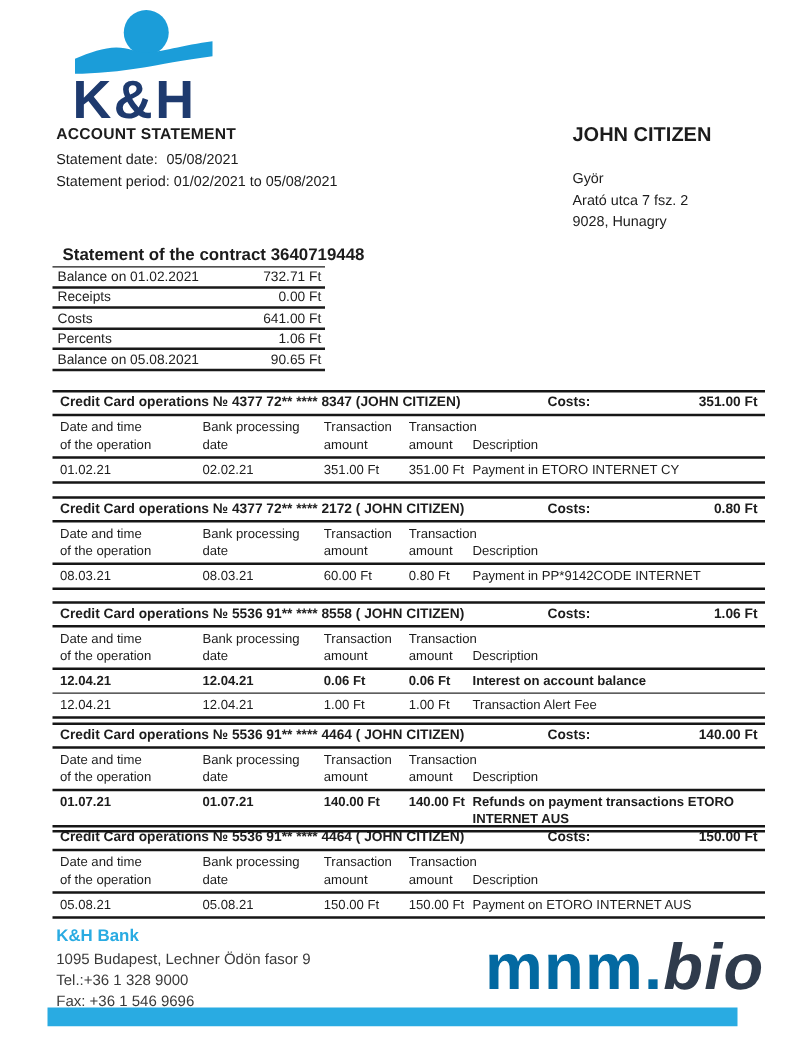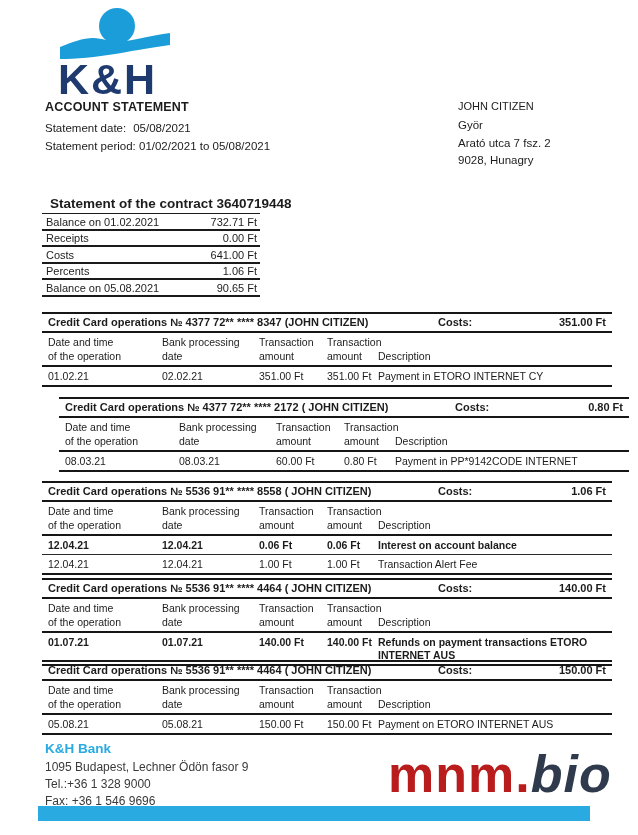--- a/index.html
+++ b/index.html
@@ -12,51 +12,51 @@
 
   
   .kh-logo{left:57px;top:5px;width:116px;height:92px;}
 
   
   .acct-block{left:45px;top:100px;font-size:11.5px;}
   .acct-title{font-size:12.5px;font-weight:bold;margin-bottom:6px;letter-spacing:.2px;}
   .acct-row{line-height:17.5px;}
   .acct-label{display:inline-block;min-width:85px;}
   .recipient{left:458px;top:100px;font-size:11.5px;}
-  .recipient-name{font-size:11px;font-weight:normal;margin-bottom:5px;}
+  .recipient-name{font-size:16px;font-weight:bold;margin-bottom:17px;}
   .recipient-line{line-height:17.5px;}
 
   
   .sum-title{left:50px;top:196px;font-size:13.5px;font-weight:bold;}
   .sum-table{left:42px;top:213px;width:218px;border-top:1.5px solid #1a1a1a;font-size:11px;}
   .sum-row{display:flex;justify-content:space-between;align-items:center;
            border-bottom:2px solid #1a1a1a;padding:1.5px 3px 1px 4px;line-height:12px;}
 
   
   .tx{left:42px;width:570px;font-size:10.5px;}
-  .tx1{top:312px;}.tx2{top:397px;margin-left:17px;}.tx3{top:481px;}.tx4{top:578px;}.tx5{top:660px;}
+  .tx1{top:312px;}.tx2{top:397px;}.tx3{top:481px;}.tx4{top:578px;}.tx5{top:660px;}
   .tx-head{display:flex;align-items:center;border-top:2px solid #161616;border-bottom:2.5px solid #161616;
            padding:2px 6px;font-size:11px;font-weight:bold;line-height:13px;}
   .tx-title{width:390px;flex:none;}
   .tx-costs-label{flex:1;}
   .tx-costs-value{text-align:right;}
   .tx-cols{display:grid;grid-template-columns:114px 97px 68px 51px 1fr;
            padding:2px 6px;line-height:14px;border-bottom:2px solid #161616;}
   .tx-row{display:grid;grid-template-columns:114px 97px 68px 51px 1fr;
           padding:2.5px 6px;line-height:13px;border-bottom:2.5px solid #161616;}
   .tx-row.mid{border-bottom:1.5px solid #2a2a2a;}
   .tx-row.bold{font-weight:bold;}
 
   
   .footer{left:45px;top:741px;font-size:12px;color:#3a3a3a;}
   .bank-name{font-size:13.5px;font-weight:bold;color:#29abe2;margin-bottom:3px;}
   .footer-line{line-height:17px;}
   .bottom-bar{left:38px;top:806px;width:552px;height:15px;background:#29abe2;}
   .watermark{left:388px;top:748px;font-size:52px;font-weight:bold;line-height:1;letter-spacing:1px;white-space:nowrap;}
-  .wm-green{color:#b91c1c;}
+  .wm-green{color:#0369a1;}
   .wm-dark{color:#2f3b4c;font-style:italic;}
 </style>
 </head>
 <body>
 
 <div class="abs kh-logo">
   <svg width="116" height="92" viewBox="0 0 116 92">
     <circle cx="60" cy="21" r="18" fill="#1b9dd9"></circle>
     <path d="M3,42 C15,37 26,33 36,33 C46,33 52,37 60,37 C70,37 90,31 113,28 L113,40 C90,43 70,47 58,49 C40,52 18,54 3,54 Z" fill="#1b9dd9"></path>
     <text x="1" y="89" font-family="Liberation Sans, sans-serif" font-size="43" font-weight="bold" letter-spacing="2" fill="#1e3a6e">K&amp;H</text>

